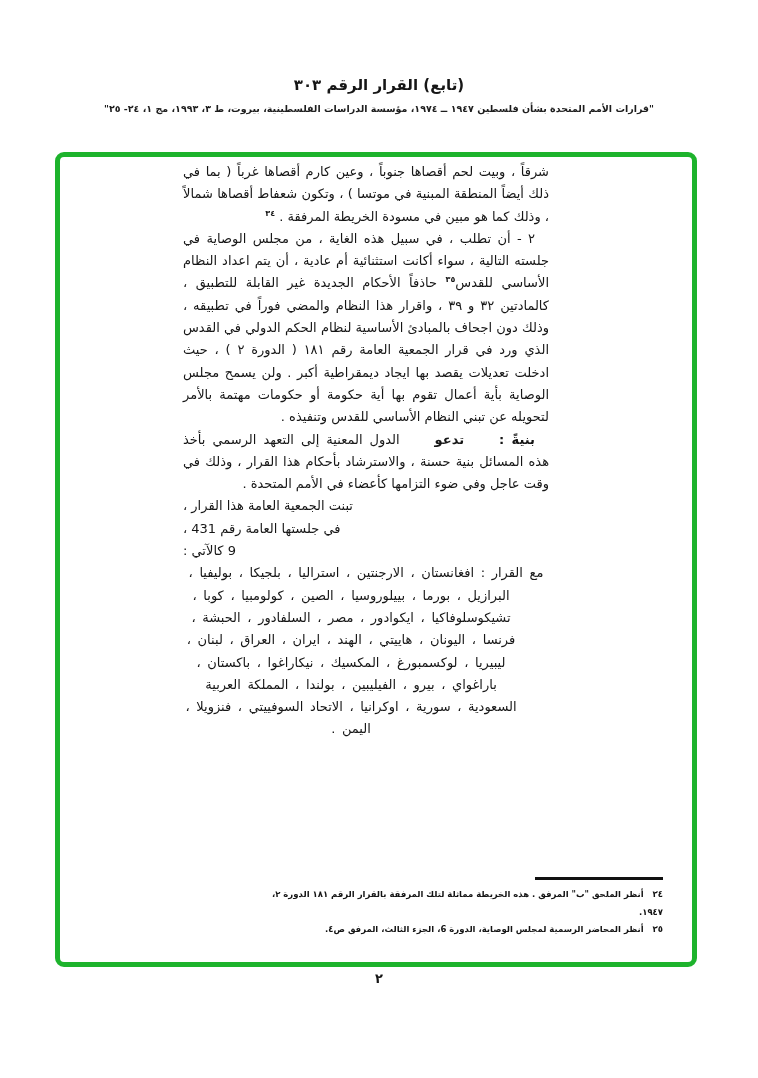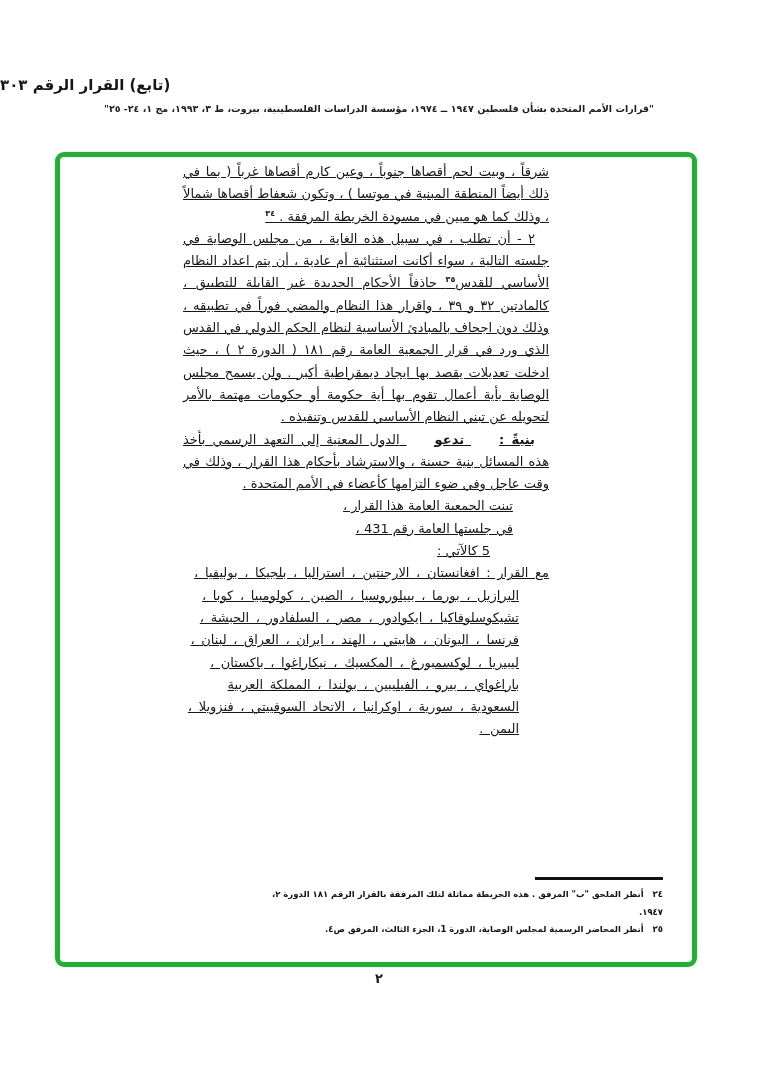--- a/index.html
+++ b/index.html
@@ -1,45 +1,45 @@
 <!DOCTYPE html>
 <html lang="ar"><head>
 <meta charset="utf-8">
 <style>
   html,body{margin:0;padding:0;}
   body{
     width:758px;height:1078px;position:relative;background:#ffffff;
     font-family:"DejaVu Sans", sans-serif;color:#161616;overflow:hidden;
   }
   .page-title{
-    position:absolute;top:76px;left:0;right:0;text-align:left;
+    position:absolute;top:76px;left:0;right:0;text-align:center;
     direction:rtl;font-size:15px;font-weight:bold;letter-spacing:.3px;
   }
   .citation{
     position:absolute;top:103px;left:0;right:0;text-align:center;
     direction:rtl;font-size:9.5px;font-weight:bold;color:#1d1d1d;
   }
   .green-frame{
     position:absolute;left:55px;top:152px;width:642px;height:815px;
     box-sizing:border-box;border:5px solid #1db32c;border-radius:9px;
     background:transparent;
   }
   .text-column{
     position:absolute;left:183px;top:161px;width:366px;
-    direction:rtl;text-align:justify;font-size:13px;line-height:22.3px;text-decoration:underline;
+    direction:rtl;text-align:justify;font-size:13px;line-height:22.3px;
   }
   .text-column p{margin:0;}
   .indent{text-indent:14px;}
   sup.fn-ref{font-size:8px;line-height:0;vertical-align:super;font-weight:bold;}
   .kw{font-weight:bold;margin-left:28px;}
-  .adoption{margin-right:36px;text-align:right;}
+  .adoption{margin-right:100px;text-align:left;}
   .adoption div{white-space:nowrap;}
   .adoption .shift-in{padding-right:23px;}
   .vote{
-    padding-right:30px;text-indent:-30px;text-align:right;word-spacing:2.5px;
+    padding-right:30px;text-indent:-30px;text-align:center;word-spacing:2.5px;
   }
   .footnotes{
     position:absolute;top:877px;right:95px;width:400px;direction:rtl;
     text-align:right;font-size:8.5px;font-weight:bold;line-height:17.5px;color:#141414;
   }
   .fn-sep{width:128px;border-top:3px solid #111;margin:0 0 6px auto;margin-right:0;}
   .fn-num{margin-left:9px;}
   .page-number{
     position:absolute;top:971px;left:0;right:0;text-align:center;
     font-size:13px;font-weight:bold;
@@ -56,25 +56,25 @@
 <div class="text-column">
   <p><span>شرقاً ، وبيت لحم أقصاها جنوباً ، وعين كارم أقصاها غرباً ( بما في ذلك أيضاً المنطقة المبنية في موتسا ) ، وتكون شعفاط أقصاها شمالاً ، وذلك كما هو مبين في مسودة الخريطة المرفقة . </span><sup class="fn-ref">٣٤</sup></p>
 
   <p class="indent"><span>٢ - أن تطلب ، في سبيل هذه الغاية ، من مجلس الوصاية في جلسته التالية ، سواء أكانت استثنائية أم عادية ، أن يتم اعداد النظام الأساسي للقدس</span><sup class="fn-ref">٣٥</sup><span> حاذفاً الأحكام الجديدة غير القابلة للتطبيق ، كالمادتين ٣٢ و ٣٩ ، واقرار هذا النظام والمضي فوراً في تطبيقه ، وذلك دون اجحاف بالمبادئ الأساسية لنظام الحكم الدولي في القدس الذي ورد في قرار الجمعية العامة رقم ١٨١ ( الدورة ٢ ) ، حيث ادخلت تعديلات يقصد بها ايجاد ديمقراطية أكبر . ولن يسمح مجلس الوصاية بأية أعمال تقوم بها أية حكومة أو حكومات مهتمة بالأمر لتحويله عن تبني النظام الأساسي للقدس وتنفيذه .</span></p>
 
   <p class="indent"><span class="kw">بنيةً :</span> <span class="kw">تدعو</span> <span>الدول المعنية إلى التعهد الرسمي بأخذ هذه المسائل بنية حسنة ، والاسترشاد بأحكام هذا القرار ، وذلك في وقت عاجل وفي ضوء التزامها كأعضاء في الأمم المتحدة .</span></p>
 
   <div class="adoption">
     <div>تبنت الجمعية العامة هذا القرار ،</div>
     <div>في جلستها العامة رقم 431 ،</div>
-    <div class="shift-in">5 كالآتي :</div>
+    <div class="shift-in">9 كالآتي :</div>
   </div>
 
   <p class="vote"><span>مع القرار :</span> <span>افغانستان ، الارجنتين ، استراليا ، بلجيكا ، بوليفيا ، البرازيل ، بورما ، بييلوروسيا ، الصين ، كولومبيا ، كوبا ، تشيكوسلوفاكيا ، ايكوادور ، مصر ، السلفادور ، الحبشة ، فرنسا ، اليونان ، هاييتي ، الهند ، ايران ، العراق ، لبنان ، ليبيريا ، لوكسمبورغ ، المكسيك ، نيكاراغوا ، باكستان ، باراغواي ، بيرو ، الفيليبين ، بولندا ، المملكة العربية السعودية ، سورية ، اوكرانيا ، الاتحاد السوفييتي ، فنزويلا ، اليمن .</span></p>
 </div>
 
 <div class="footnotes">
   <div class="fn-sep"></div>
   <div><span class="fn-num">٣٤</span><span>أنظر الملحق "ب" المرفق . هذه الخريطة مماثلة لتلك المرفقة بالقرار الرقم ١٨١ الدورة ٢، ١٩٤٧.</span></div>
-  <div><span class="fn-num">٣٥</span><span>أنظر المحاضر الرسمية لمجلس الوصاية، الدورة 1، الجزء الثالث، المرفق ص٤.</span></div>
+  <div><span class="fn-num">٣٥</span><span>أنظر المحاضر الرسمية لمجلس الوصاية، الدورة 6، الجزء الثالث، المرفق ص٤.</span></div>
 </div>
 
 <div class="page-number">٢</div>
 
 </body></html>

